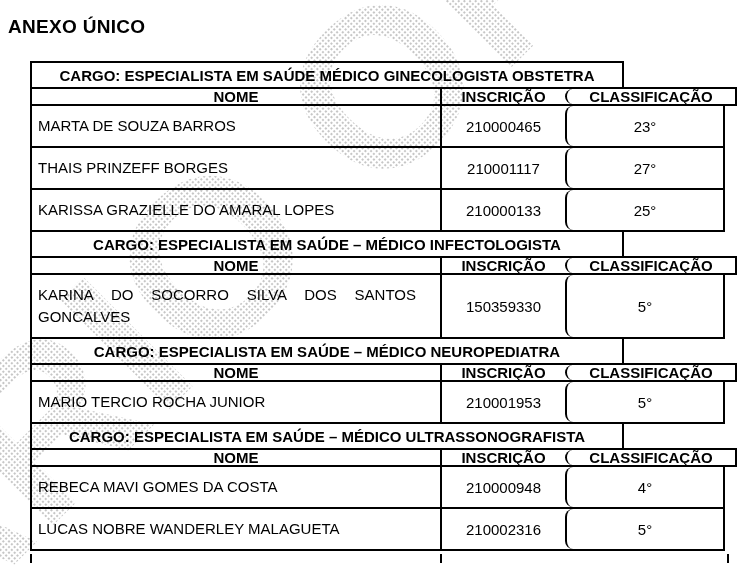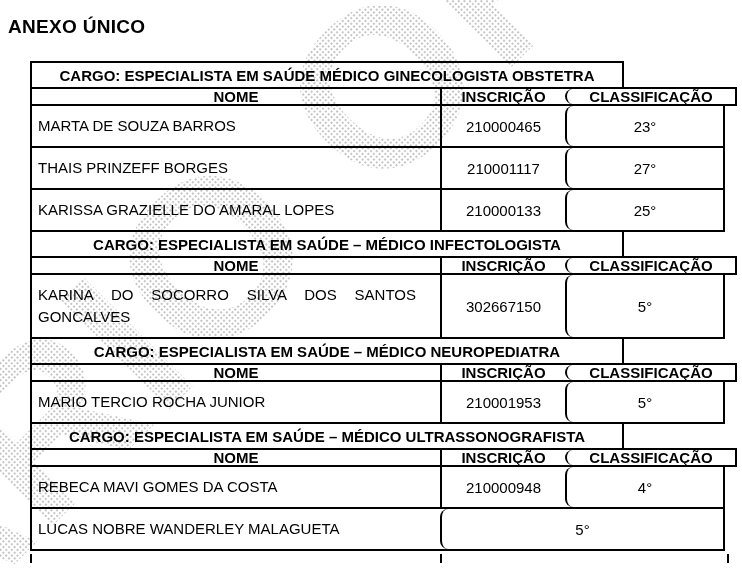--- a/index.html
+++ b/index.html
@@ -115,21 +115,21 @@
     <span class="cargo-text">CARGO: ESPECIALISTA EM SAÚDE – MÉDICO INFECTOLOGISTA</span>
   </div>
   <div class="row row-colhead">
     <div class="cell c-nome">NOME</div>
     <div class="cell c-insc">INSCRIÇÃO</div>
     <div class="cell c-class">CLASSIFICAÇÃO</div>
   </div>
 
   <div class="row row-data">
     <div class="cell c-nome">KARINA DO SOCORRO SILVA DOS SANTOS GONCALVES</div>
-    <div class="cell c-insc">302667150</div>
+    <div class="cell c-insc">150359330</div>
     <div class="cell c-class">5°</div>
   </div>
 
   <div class="row row-cargo">
     <span class="cargo-text">CARGO: ESPECIALISTA EM SAÚDE – MÉDICO NEUROPEDIATRA</span>
   </div>
   <div class="row row-colhead">
     <div class="cell c-nome">NOME</div>
     <div class="cell c-insc">INSCRIÇÃO</div>
     <div class="cell c-class">CLASSIFICAÇÃO</div>
@@ -151,20 +151,21 @@
   </div>
 
   <div class="row row-data">
     <div class="cell c-nome">REBECA MAVI GOMES DA COSTA</div>
     <div class="cell c-insc">210000948</div>
     <div class="cell c-class">4°</div>
   </div>
 
   <div class="row row-data">
     <div class="cell c-nome">LUCAS NOBRE WANDERLEY MALAGUETA</div>
+    <div class="cell c-insc">210002316</div>
     <div class="cell c-class">5°</div>
   </div>
 
   <div class="row-stub">
     <span class="stub-divider"></span>
   </div>
 </div>
 </div>
 
 </body></html>

